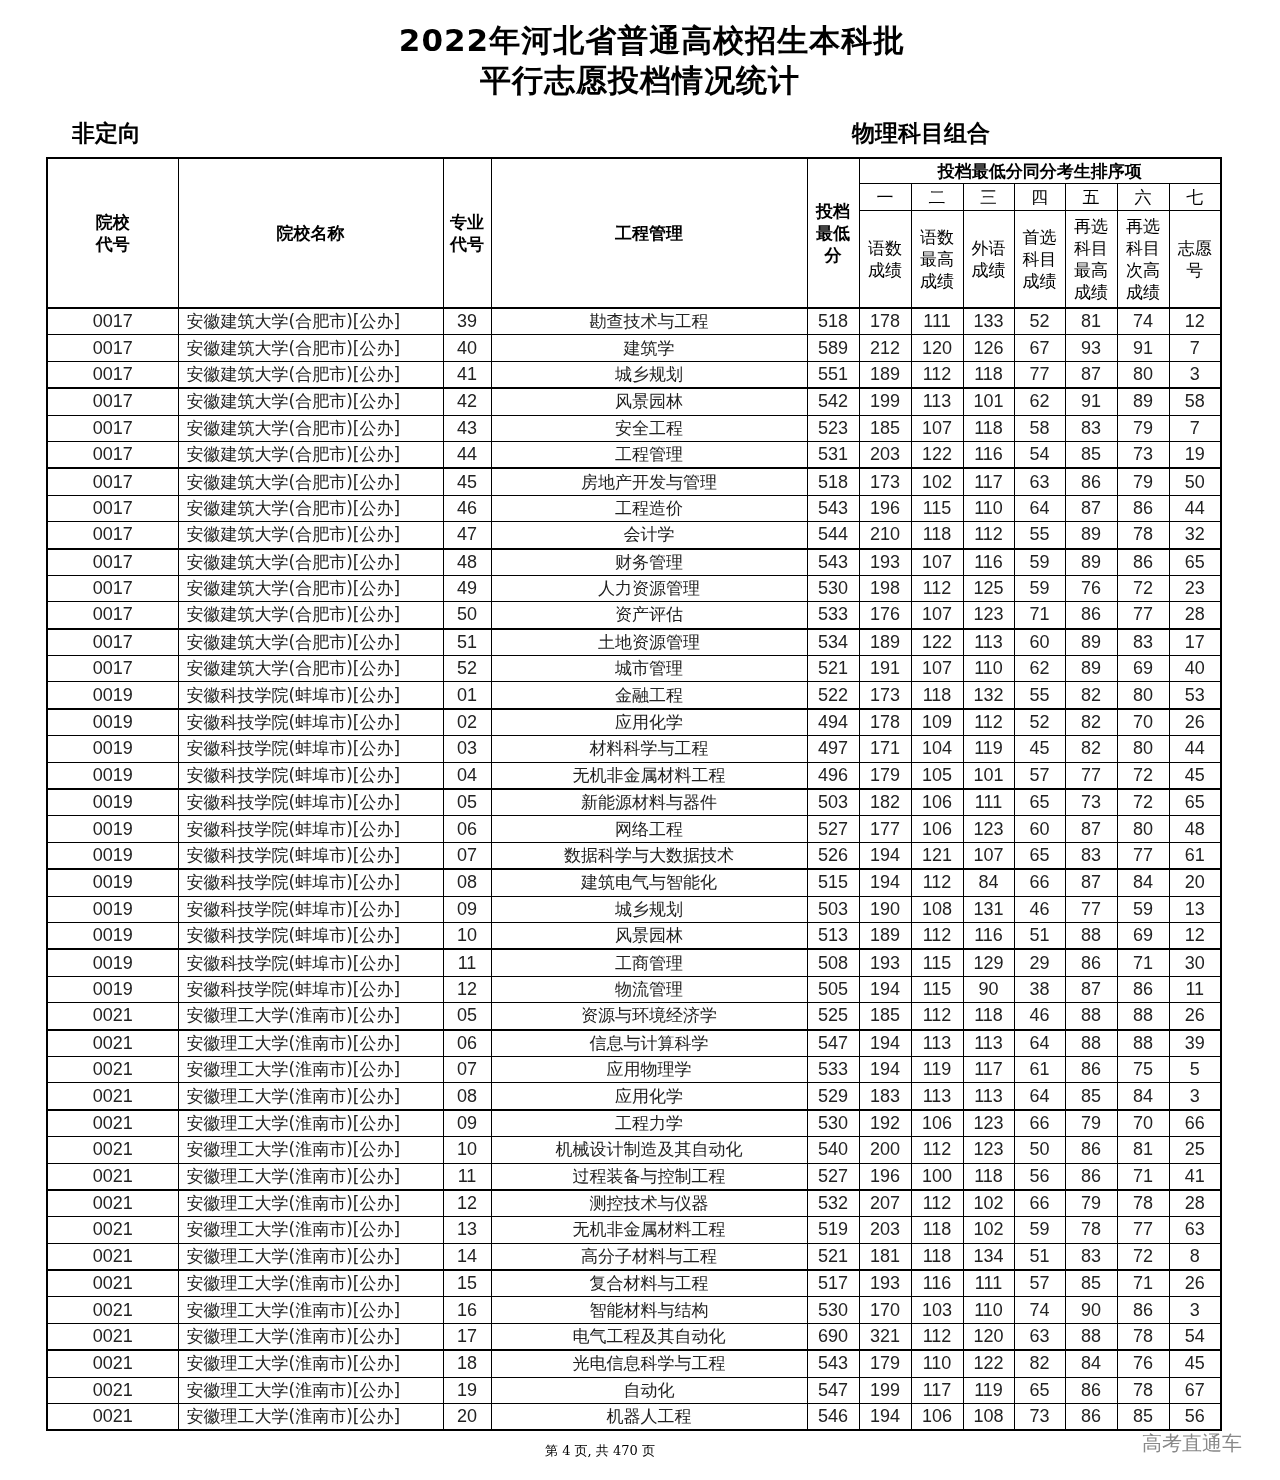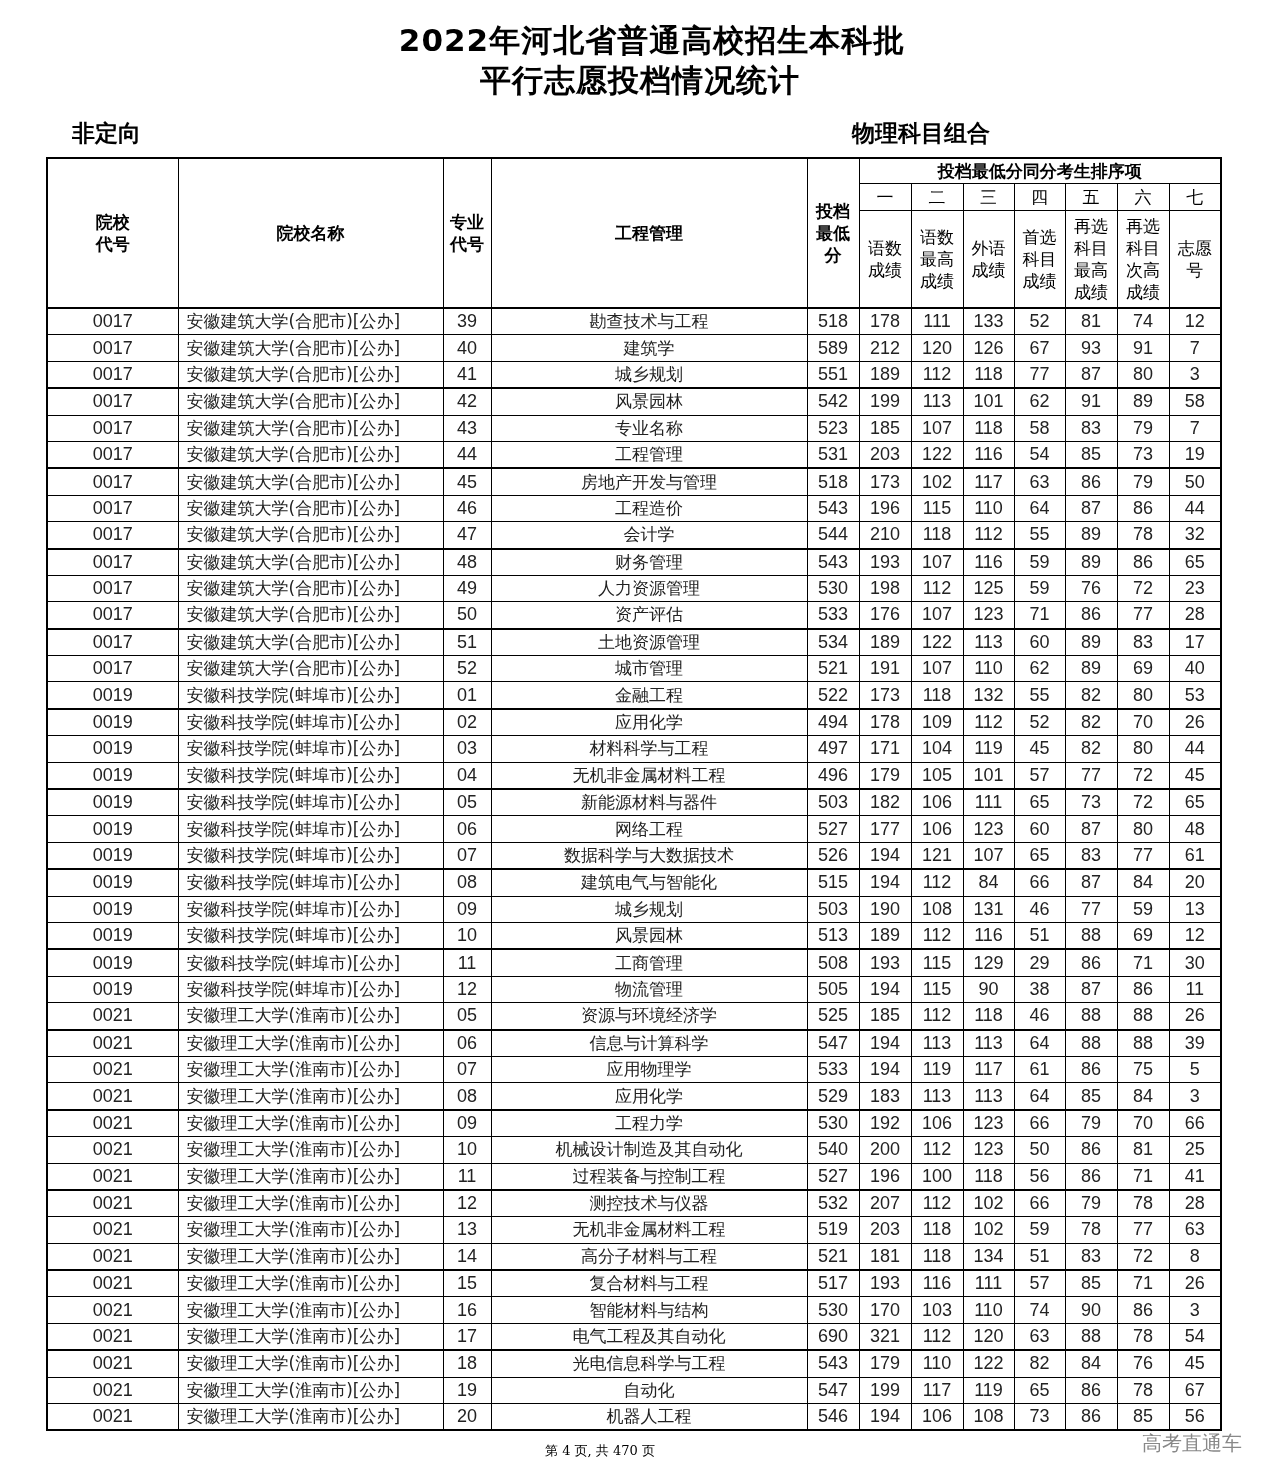--- a/index.html
+++ b/index.html
@@ -149,21 +149,21 @@
         <td>101</td>
         <td>62</td>
         <td>91</td>
         <td>89</td>
         <td>58</td>
       </tr>
       <tr>
         <td>0017</td>
         <td class="nm" style="text-align: left; padding-left: 8px;">安徽建筑大学(合肥市)[公办]</td>
         <td>43</td>
-        <td class="nm">专业名称</td>
+        <td class="nm">安全工程</td>
         <td>523</td>
         <td>185</td>
         <td>107</td>
         <td>118</td>
         <td>58</td>
         <td>83</td>
         <td>79</td>
         <td>7</td>
       </tr>
       <tr>

